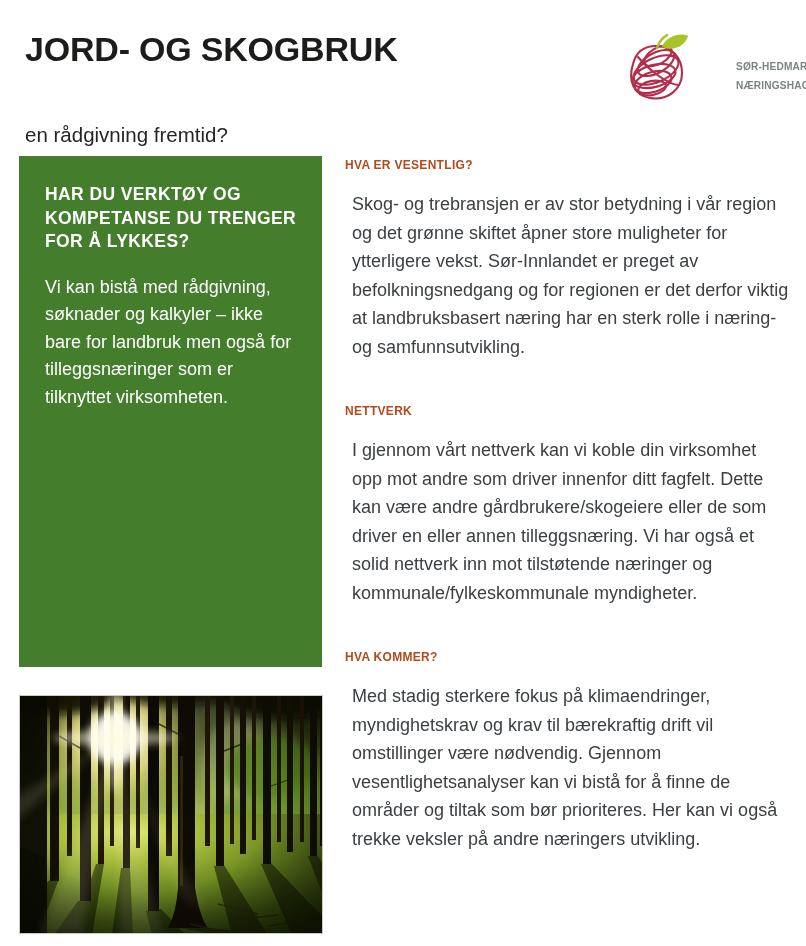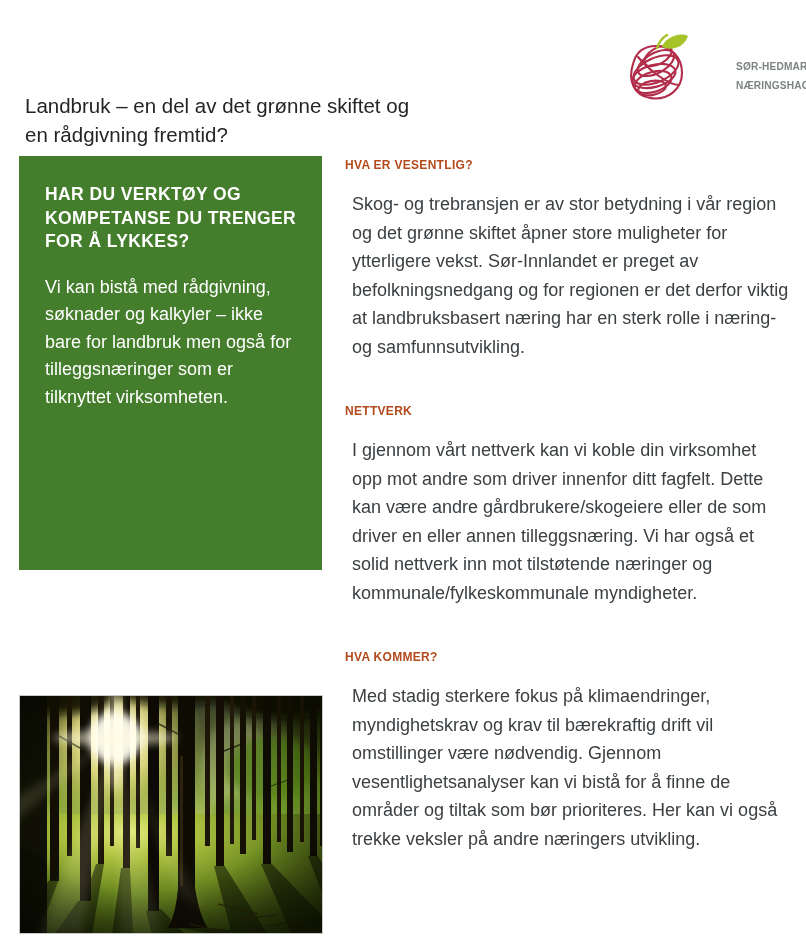--- a/index.html
+++ b/index.html
@@ -57,21 +57,21 @@
     transform-origin: left top;
   }
   .logo-text sup { font-size: 6.5px; vertical-align: 6px; }
 
   
   .green-box {
     position: absolute;
     left: 19px;
     top: 156px;
     width: 303px;
-    height: 414px;
+    height: 511px;
     background: #447d2b;
     color: #ffffff;
     padding: 27px 22px 0 26px;
   }
   .green-box h2 {
     margin: 0 0 20px 0;
     font-size: 17.5px;
     line-height: 23.5px;
     letter-spacing: 0.4px;
     font-weight: bold;
@@ -117,21 +117,22 @@
     overflow: hidden;
     background: #24300a;
   }
   .photo svg { display: block; }
 </style>
 </head>
 <body>
 
 <div class="page">
 
-  <p class="subtitle"><span>Landbruk – en del av det grønne skiftet og</span><br><span>en rådgivning fremtid?</span></p>
+  <h1 class="title">JORD- OG SKOGBRUK</h1>
+  <p class="subtitle"><br><span>en rådgivning fremtid?</span></p>
 
   <div class="logo">
     <svg width="66" height="72" viewBox="0 0 66 72">
       <g fill="none" stroke="#b12d4a" stroke-width="2.1" stroke-linecap="round">
         <path d="M9,31 C4,47 9,62 26,65 C44,68 58,56 58,40 C58,24 47,13 32,13 C19,13 12,19 9,31 Z"></path>
         <ellipse cx="32" cy="37" rx="24" ry="12" transform="rotate(-24 32 37)"></ellipse>
         <ellipse cx="30" cy="43" rx="22" ry="11" transform="rotate(-15 30 43)"></ellipse>
         <ellipse cx="32" cy="30" rx="20" ry="10" transform="rotate(-29 32 30)"></ellipse>
         <ellipse cx="29" cy="49" rx="19" ry="10" transform="rotate(-17 29 49)"></ellipse>
         <ellipse cx="34" cy="23" rx="15" ry="8" transform="rotate(-30 34 23)"></ellipse>

